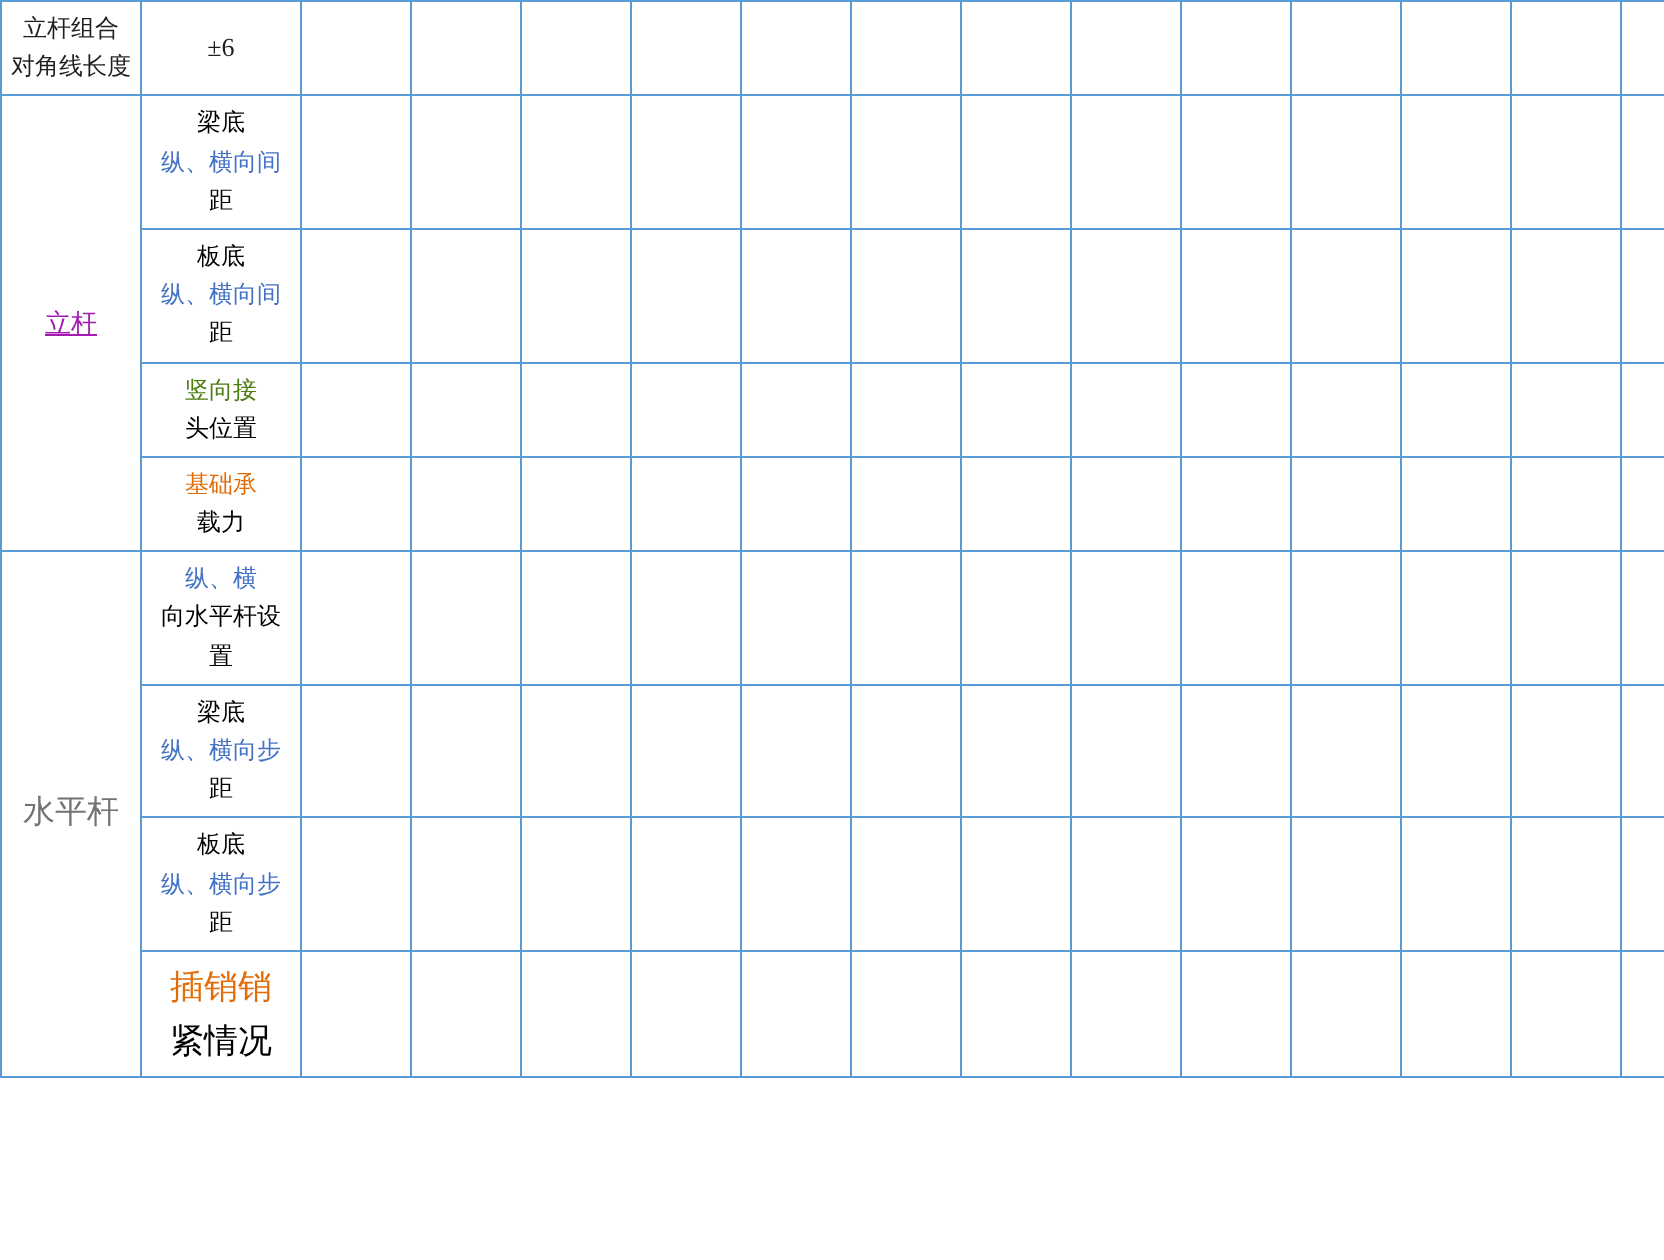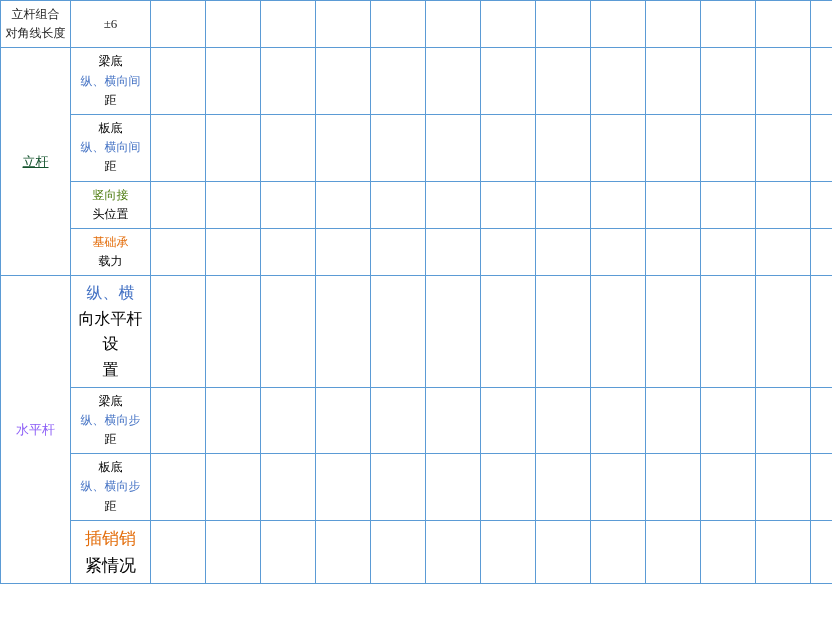--- a/index.html
+++ b/index.html
@@ -78,21 +78,21 @@
         <td class="empty-cell"></td>
         <td class="empty-cell"></td>
         <td class="empty-cell"></td>
         <td class="empty-cell"></td>
         <td class="empty-cell"></td>
         <td class="empty-cell"></td>
         <td class="empty-cell"></td>
       </tr>
 
       <tr>
-        <td rowspan="4" style="color:#14532d; font-size:13px;text-decoration:underline;">立杆</td>
+        <td rowspan="4" style="color:#a21caf; font-size:13px;text-decoration:underline;">立杆</td>
         <td style="font-size:12px; line-height:1.6;">
           梁底<br><span style="color:#4472c4;">纵、横向间</span><br>距
         </td>
         <td class="empty-cell"></td>
         <td class="empty-cell"></td>
         <td class="empty-cell"></td>
         <td class="empty-cell"></td>
         <td class="empty-cell"></td>
         <td class="empty-cell"></td>
         <td class="empty-cell"></td>
@@ -155,22 +155,22 @@
         <td class="empty-cell"></td>
         <td class="empty-cell"></td>
         <td class="empty-cell"></td>
         <td class="empty-cell"></td>
         <td class="empty-cell"></td>
         <td class="empty-cell"></td>
         <td class="empty-cell"></td>
       </tr>
 
       <tr>
-        <td rowspan="4" style="color:#8b5cf6; font-size:13px;">水平杆</td>
-        <td style="font-size:16px; line-height:1.6;">
+        <td rowspan="4" style="color:#737373; font-size:16px;">水平杆</td>
+        <td style="font-size:12px; line-height:1.6;">
           <span style="color:#4472c4;">纵、横</span><br>向水平杆设<br>置
         </td>
         <td class="empty-cell"></td>
         <td class="empty-cell"></td>
         <td class="empty-cell"></td>
         <td class="empty-cell"></td>
         <td class="empty-cell"></td>
         <td class="empty-cell"></td>
         <td class="empty-cell"></td>
         <td class="empty-cell"></td>

